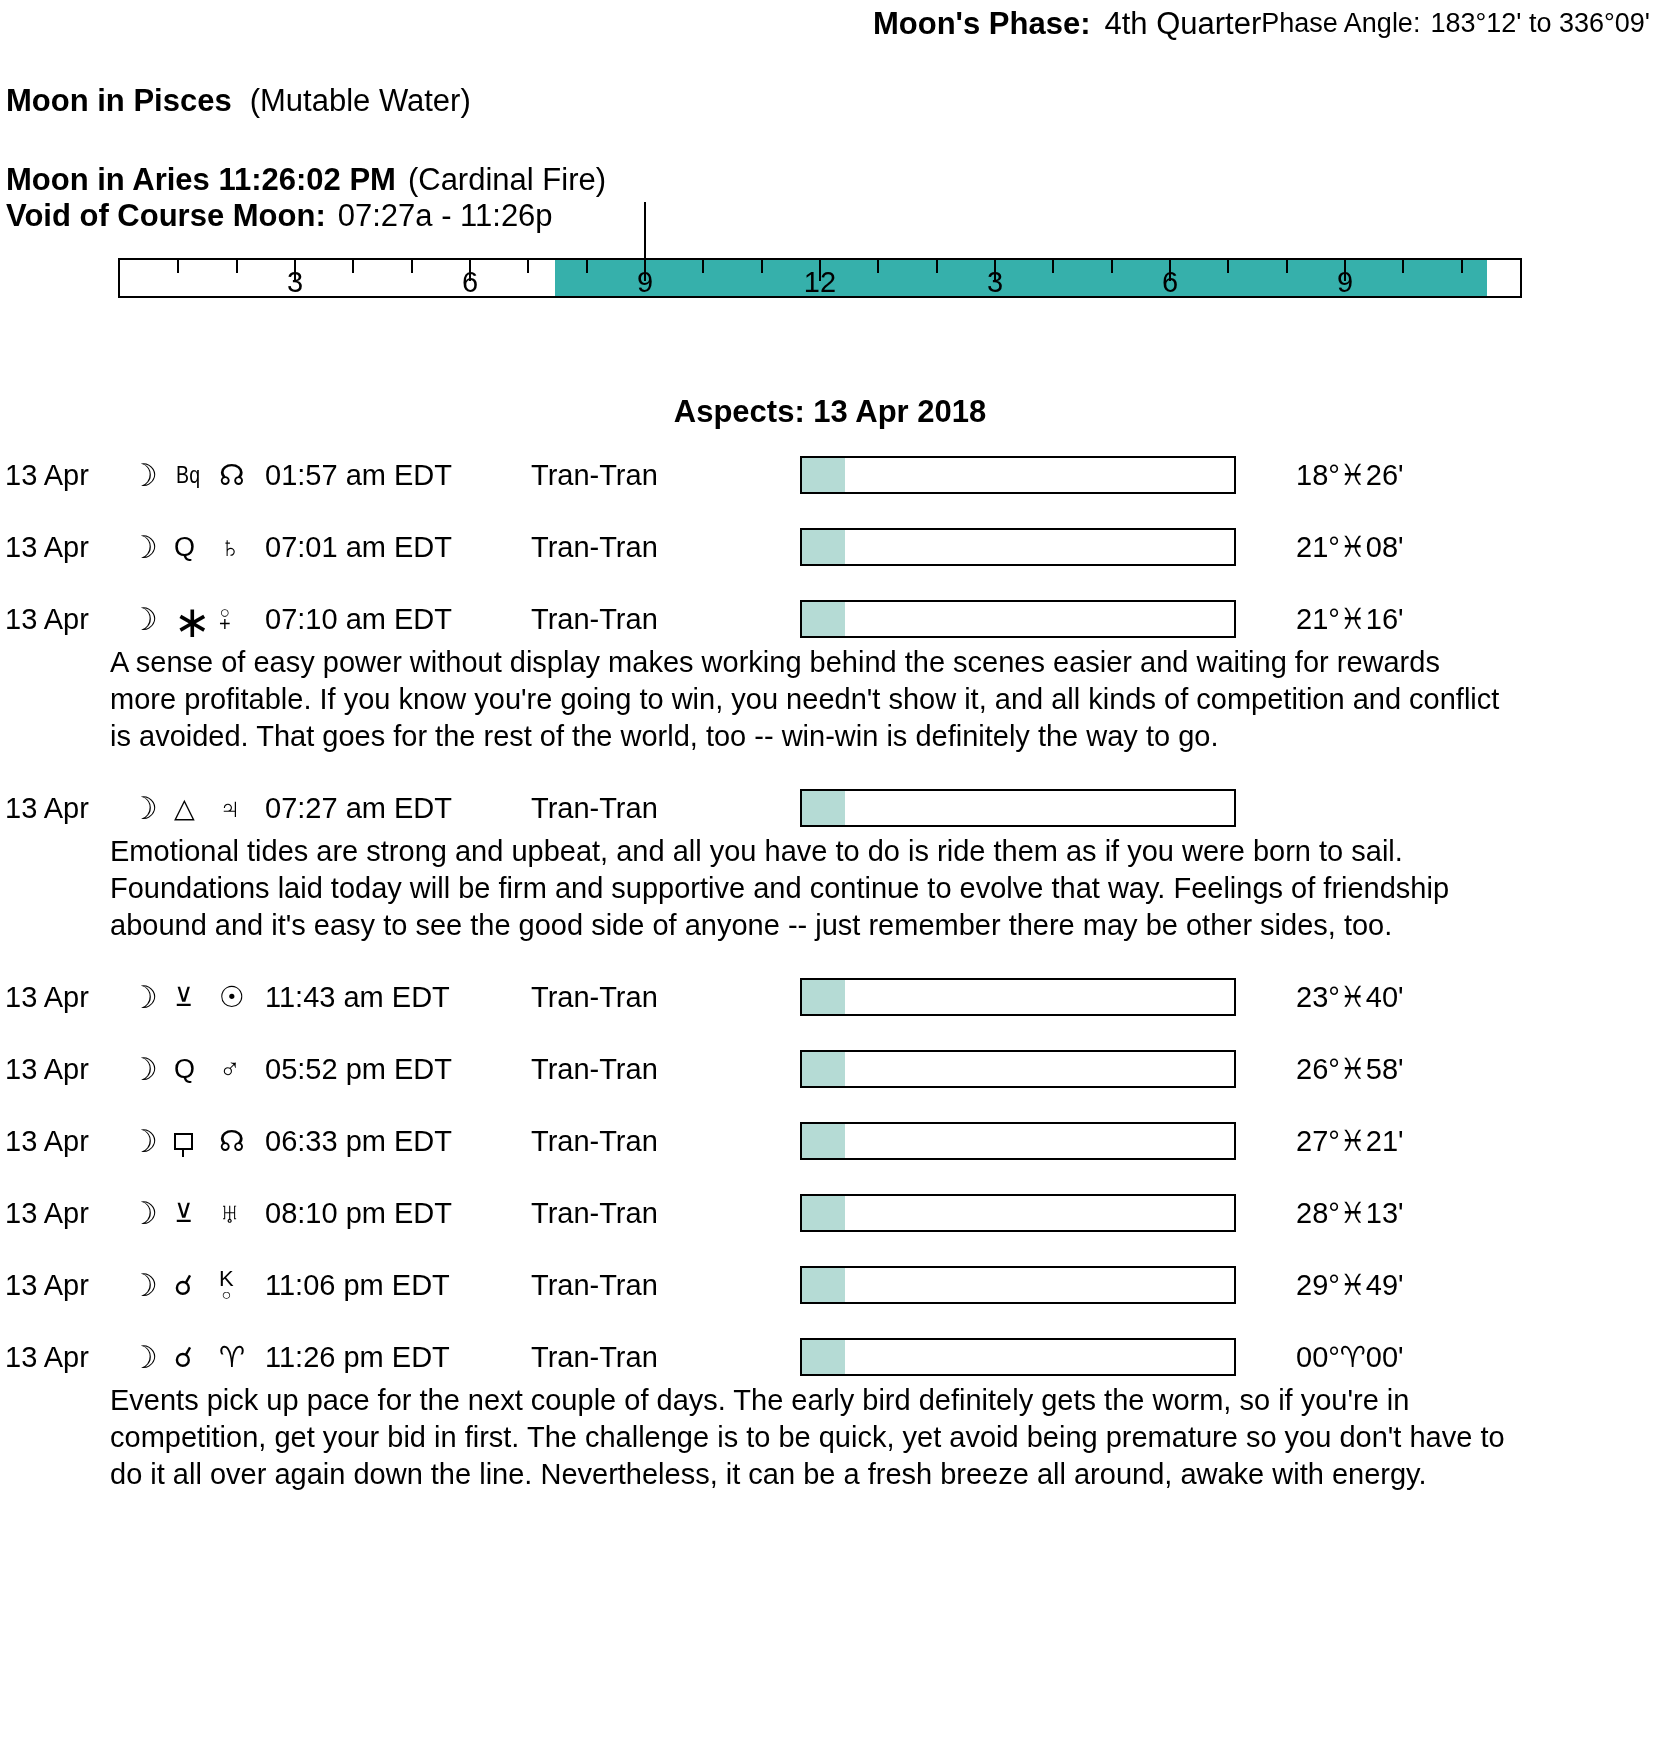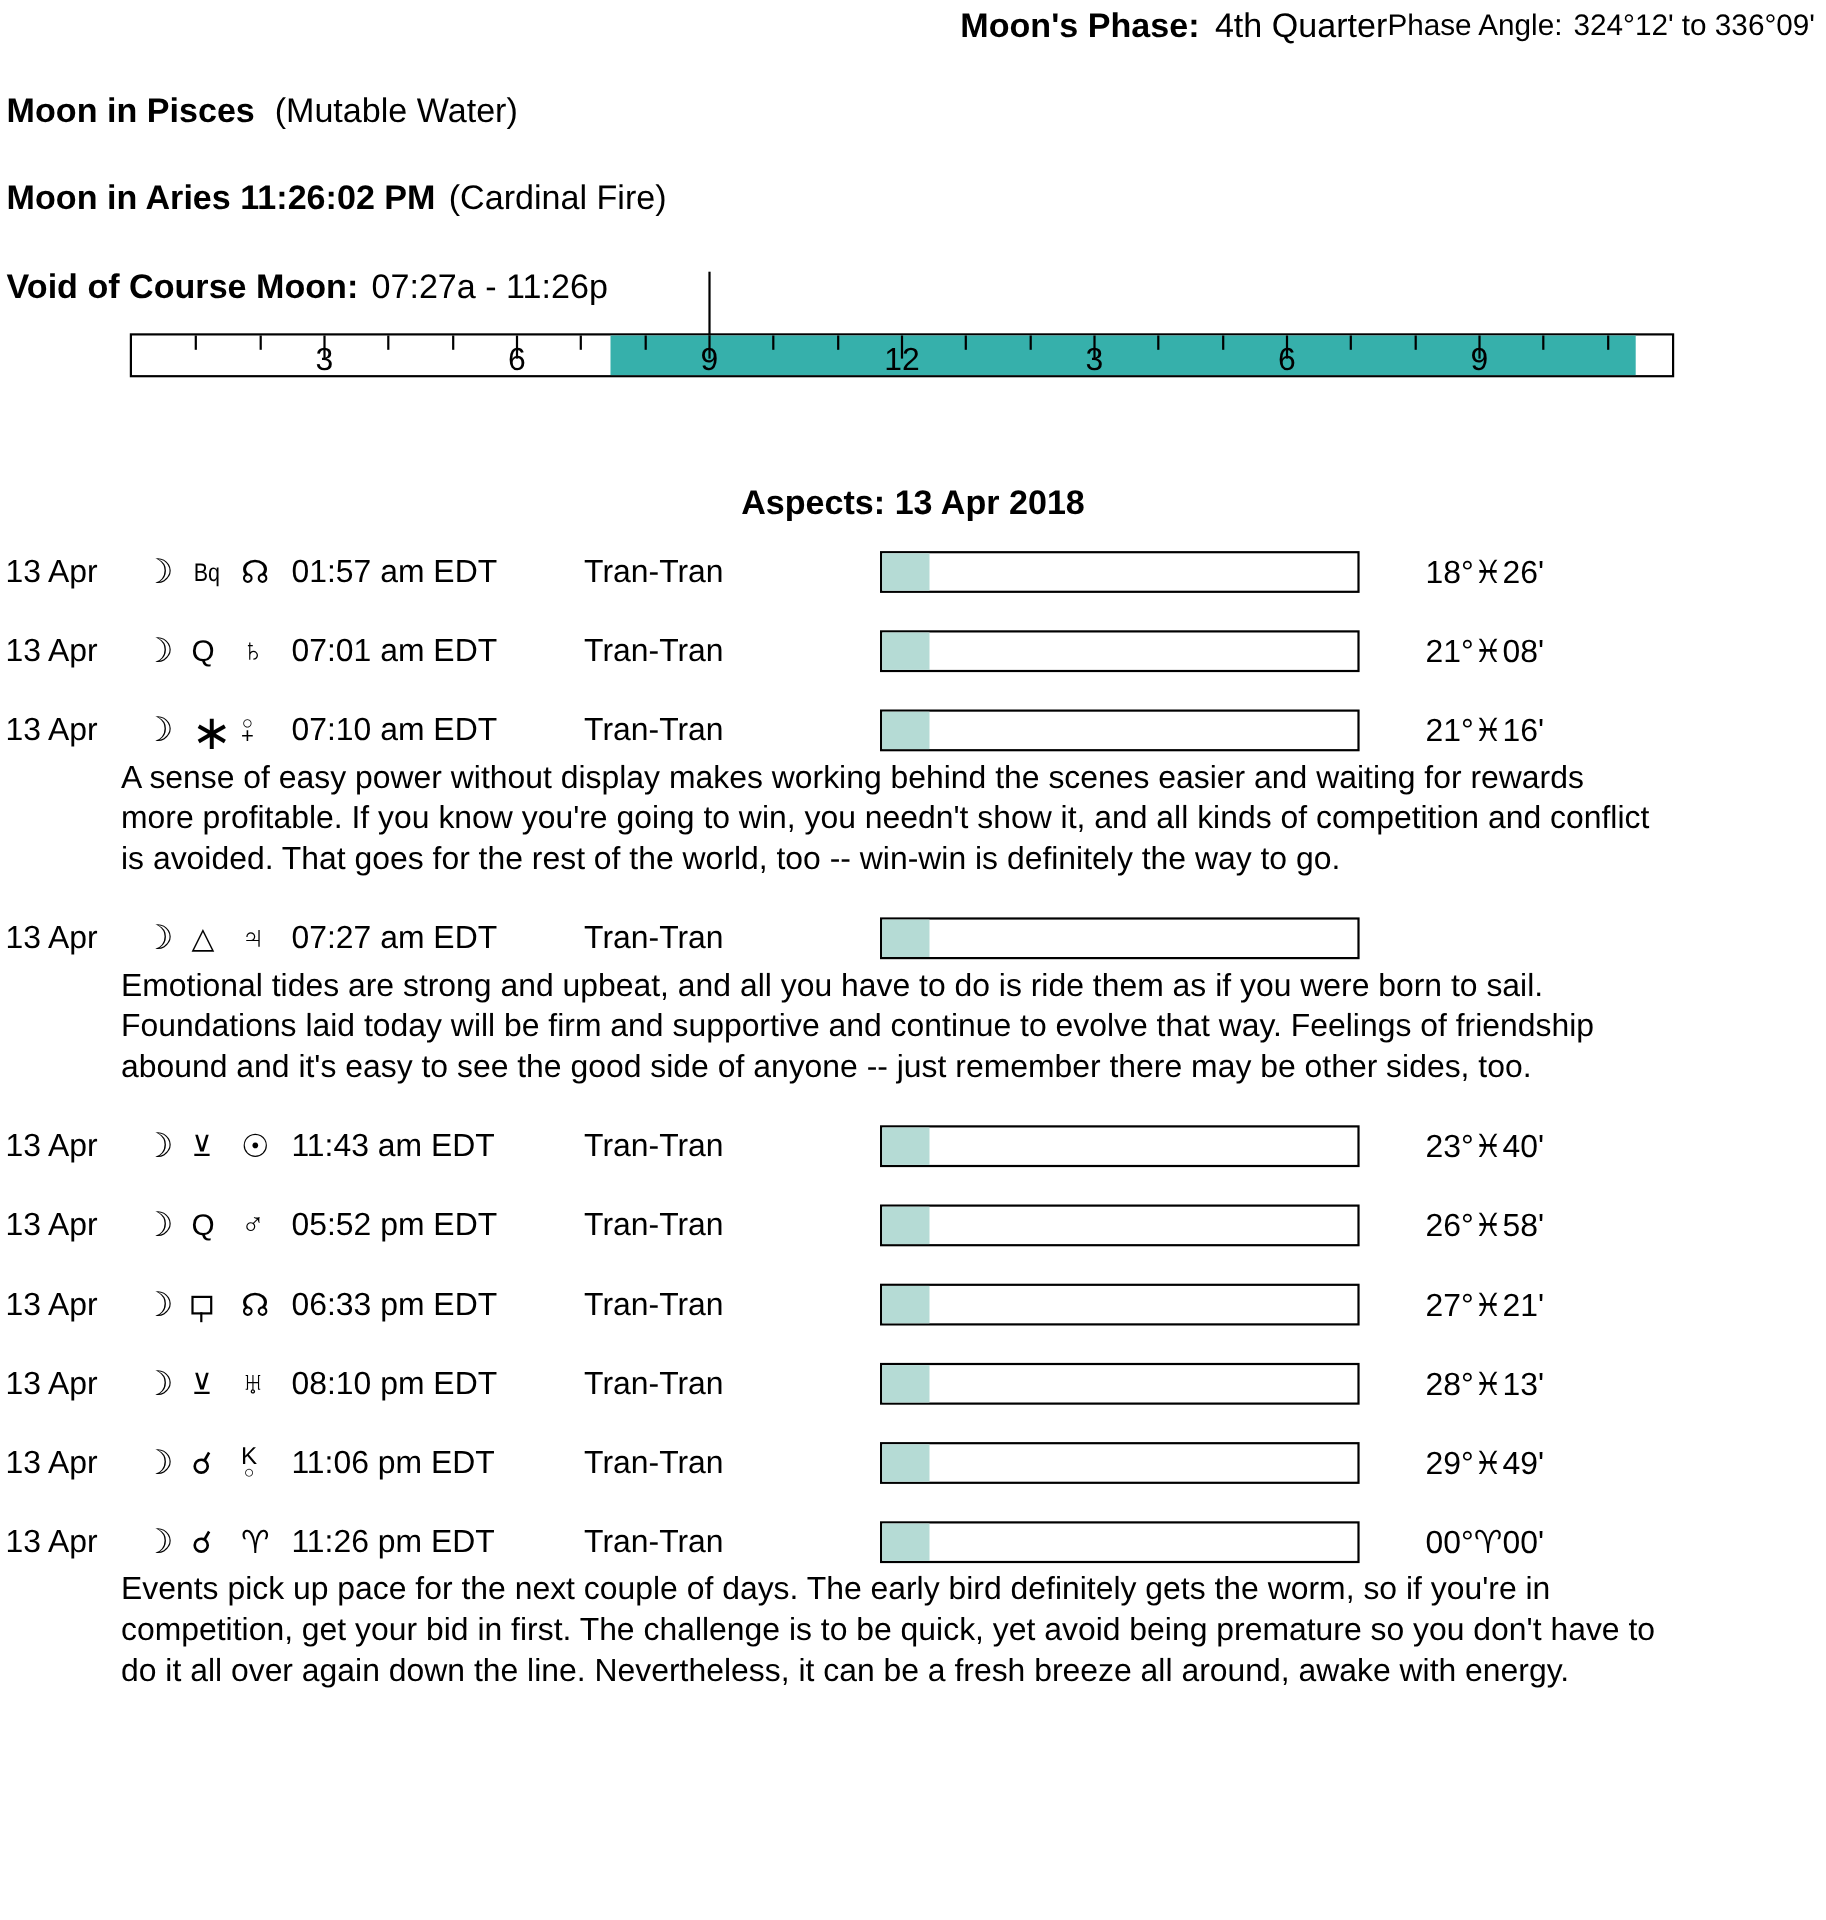--- a/index.html
+++ b/index.html
@@ -14,21 +14,21 @@
   .hline{font-size:31px;margin-left:6px;}
   .b{font-weight:bold;}
   .l1{margin-top:6px;display:flex;justify-content:flex-end;align-items:flex-start;padding-right:10px;}
   .l1 .left .v{margin-left:14px;}
   .pa{font-size:27px;margin-top:2px;}
   .pa .v{margin-left:10px;}
   .l2{margin-top:41px;}
   .l2 .v{margin-left:18px;}
   .l3{margin-top:43px;}
   .l3 .v{margin-left:12px;}
-  .l4{margin-top:45px;}
+  .l4{}
   .l4 .v{margin-left:12px;}
 
   
   .ruler{
     position:relative;margin:24px 0 0 118px;width:1404px;height:40px;
     border:2px solid #000;background:#fff;box-sizing:border-box;
   }
   .voc-band{position:absolute;top:0;bottom:0;z-index:0;}
   .tick{position:absolute;top:0;width:2px;height:13px;background:#000;transform:translateX(-50%);z-index:2;}
   .tick.major{height:21px;}
@@ -73,21 +73,21 @@
 </head>
 <body>
 
 <div class="page">
 
   <div class="hline l1">
     <div class="left">
       <span class="b">Moon's Phase:</span><span class="v">4th Quarter</span>
     </div>
     <div class="pa">
-      <span>Phase Angle:</span><span class="v">324°12' to 336°09'</span>
+      <span>Phase Angle:</span><span class="v">183°12' to 336°09'</span>
     </div>
   </div>
 
   <div class="hline l2">
     <span class="b">Moon in Pisces</span><span class="v">(Mutable Water)</span>
   </div>
 
   <div class="hline l3">
     <span class="b">Moon in Aries 11:26:02 PM</span><span class="v">(Cardinal Fire)</span>
   </div>

